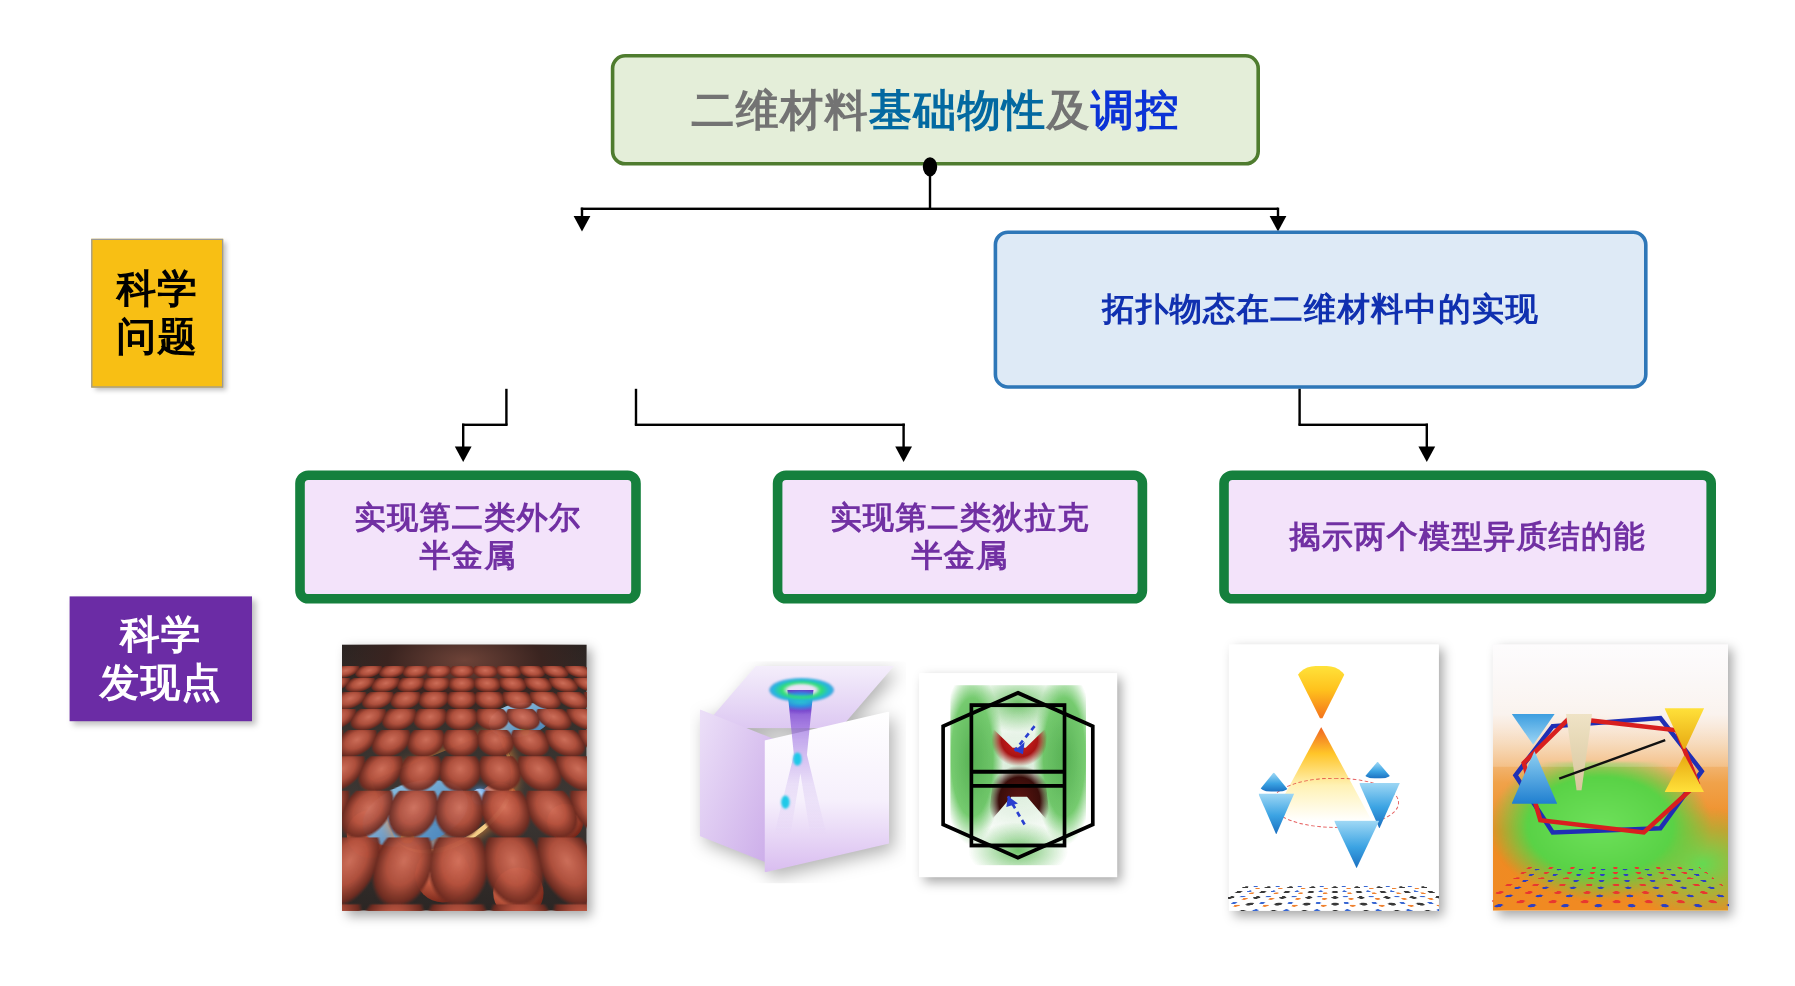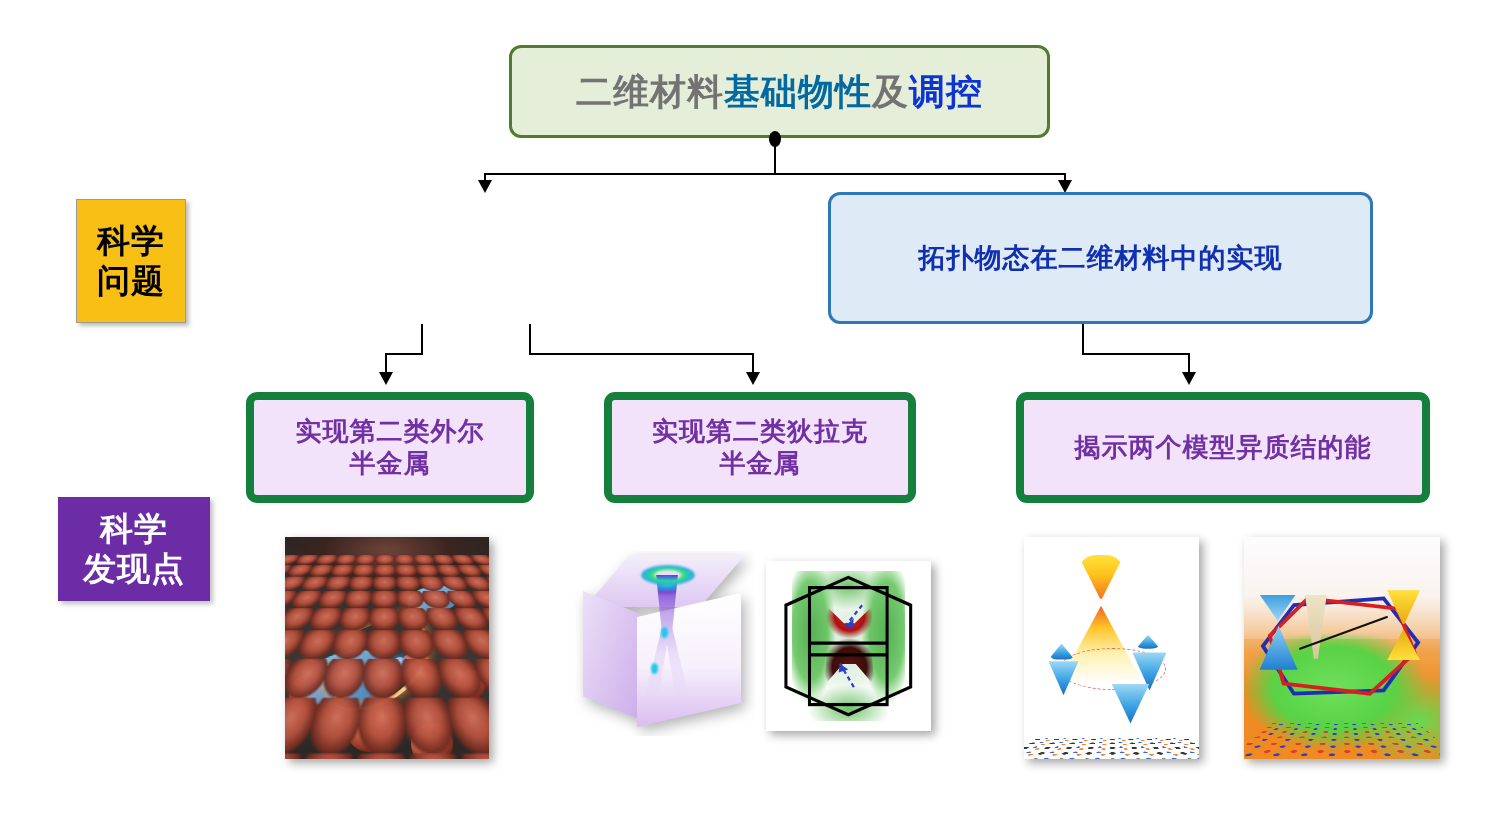--- a/index.html
+++ b/index.html
@@ -70,21 +70,21 @@
     color:#1030b0;font-size:27px;
   }
 
   
   .f-box{
     border:8px solid #15803d;border-radius:11px;
     background:#f3e3fa;
     color:#7130a3;font-size:26px;
   }
   #f-box-1{left:246px;top:392px;width:288px;height:111px;}
-  #f-box-2{left:604px;top:392px;width:312px;height:111px;}
+  #f-box-2{left:644px;top:392px;width:312px;height:111px;}
   #f-box-3{left:1016px;top:392px;width:414px;height:111px;}
 
   
   .conn{position:absolute;background:#000;}
   .v{width:2px;}
   .h{height:2px;}
   .dot{
     position:absolute;width:12px;height:16px;border-radius:50%;
     background:#000;
   }

